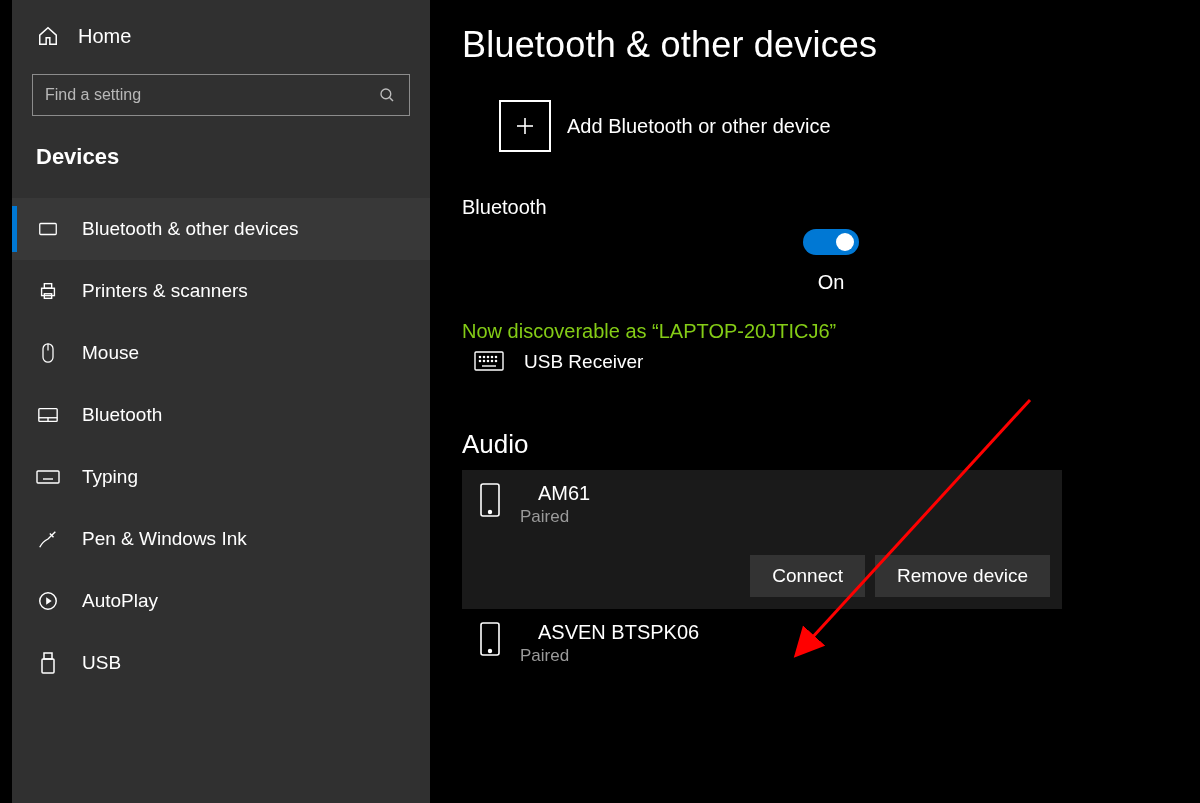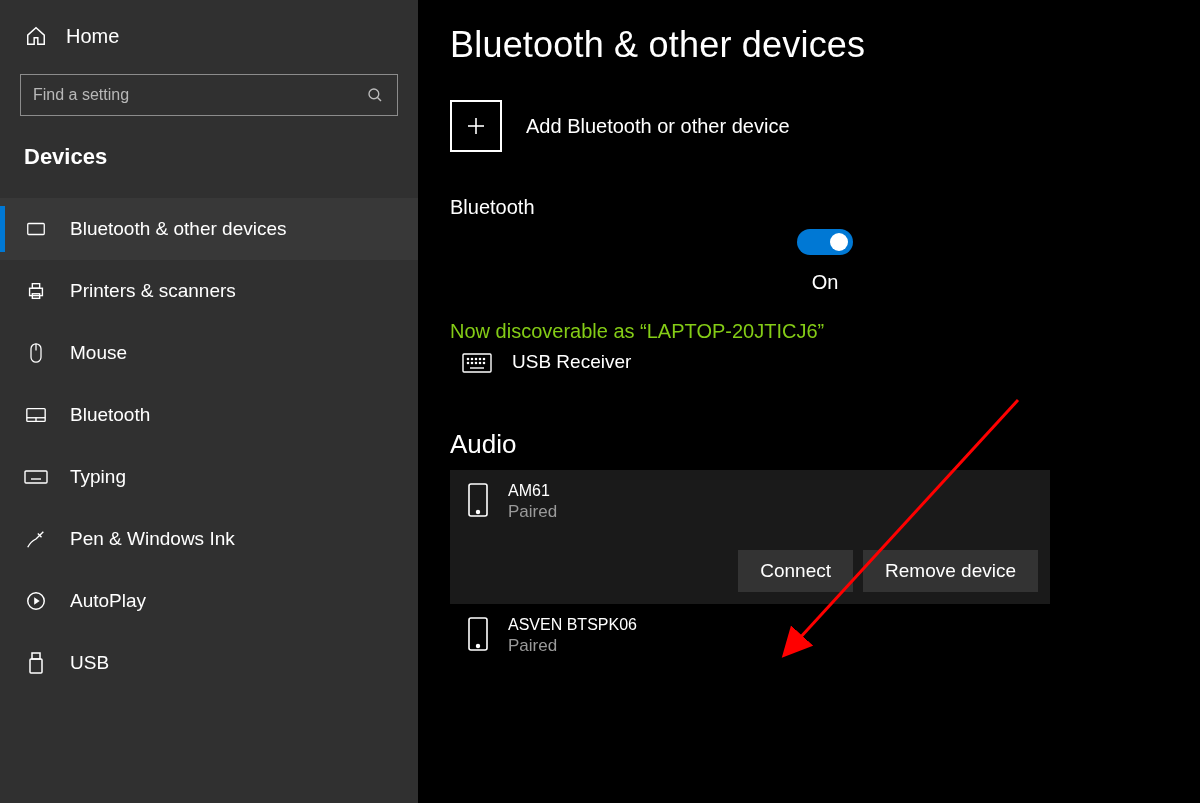--- a/index.html
+++ b/index.html
@@ -12,20 +12,21 @@
   }
   
   .sidebar {
     width: 418px;
     height: 100%;
     background: #303030;
     display: flex;
     flex-direction: column;
     padding-top: 12px;
     position: relative;
+    margin-left: 12px;
   }
   .home-row {
     display: flex;
     align-items: center;
     gap: 18px;
     padding: 6px 0 6px 24px;
     font-size: 20px;
     font-weight: 400;
     color: #fff;
     cursor: pointer;
@@ -88,23 +89,24 @@
   }
   .page-title {
     font-size: 36px;
     font-weight: 400;
     margin-bottom: 34px;
     letter-spacing: 0.2px;
   }
   .add-device {
     display: flex;
     align-items: center;
-    gap: 24px;
+    gap: 16px;
     cursor: pointer;
     margin-bottom: 44px;
+    margin-left: 37px;
   }
   .plus-box {
     width: 52px; height: 52px;
     border: 2px solid #fff;
     display:flex; align-items:center; justify-content:center;
     font-size: 28px; line-height: 1;
   }
   .add-device-label { font-size: 20px; }
 
   .sub-heading { font-size: 20px; font-weight:400; margin-bottom: 8px; }
@@ -116,34 +118,34 @@
   .toggle .knob {
     position:absolute; width:18px; height:18px; border-radius:50%;
     background:#fff; top:4px; right:5px;
   }
   .toggle-label { font-size:20px; }
   .discoverable { font-size:20px; margin-top:26px; color:#84cc16; }
 
   .cat-heading { font-size:26px; font-weight:400; margin-top:48px; margin-bottom:10px; }
 
   .device-row {
-    display:flex; align-items:flex-end; gap:18px;
+    display:flex; align-items:flex-start; gap:18px;
     padding:8px 0 8px 10px; font-size:19px;
   }
   .device-row .icon { width:34px; display:flex; justify-content:center; }
 
   .audio-list { width: 600px; }
   .audio-item {
     padding: 12px 12px 12px 16px;
   }
   .audio-item.selected {
     background:#1a1a1a;
   }
   .audio-head { display:flex; align-items:flex-start; gap:18px; }
-  .audio-name { font-size:16px; }
+  .audio-name { font-size:20px;margin-left:18px; }
   .audio-status { font-size:17px; color:#9a9a9a; margin-top:2px; }
   .audio-actions {
     display:flex; justify-content:flex-end; gap:10px;
     margin-top:28px;
   }
   .btn {
     background:#333333;
     color:#fff;
     border:none;
     font-size:19px;

